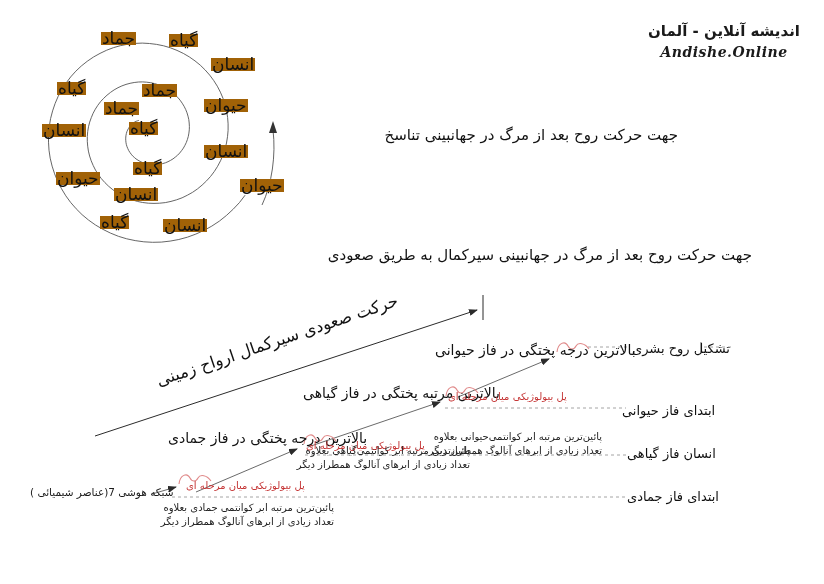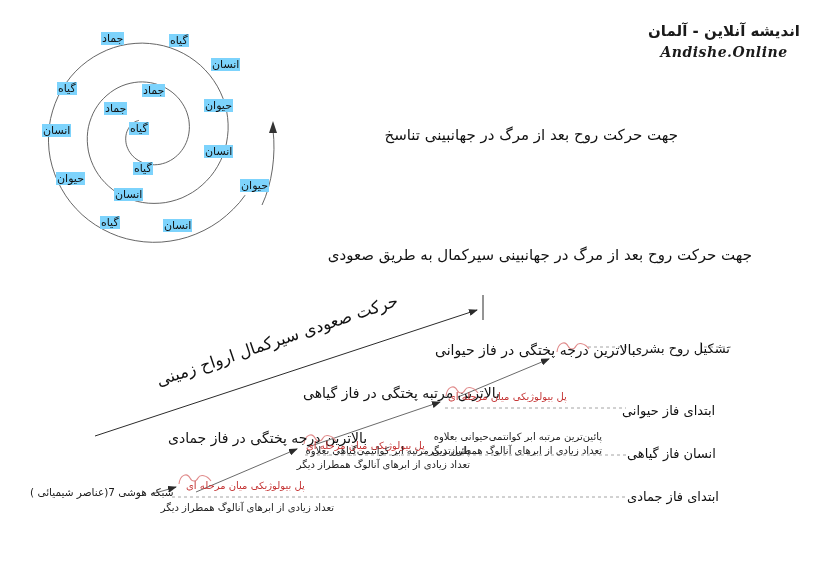--- a/index.html
+++ b/index.html
@@ -6,21 +6,21 @@
   .page{position:relative;width:824px;height:584px;background:#ffffff;overflow:hidden;
         font-family:"DejaVu Sans",sans-serif;color:#1a1a1a;}
   
   .brand{position:absolute;left:646px;top:22px;width:156px;text-align:center;}
   .brand-title{font-size:15px;font-weight:bold;direction:rtl;white-space:nowrap;}
   .brand-sub{font-family:"DejaVu Serif",serif;font-style:italic;font-weight:600;
              font-size:14px;margin-top:4px;letter-spacing:.5px;}
   
   .spiral-wrap{position:absolute;left:18px;top:12px;width:310px;height:245px;}
   .spiral-wrap svg{position:absolute;left:0;top:0;}
-  .sp-label{position:absolute;font-size:11px;line-height:13px;background:#7dd3fc;
+  .sp-label{position:absolute;font-size:17px;line-height:13px;background:#a16207;
             padding:0 1px;direction:rtl;white-space:nowrap;color:#111;}
   
   .caption{position:absolute;font-size:15px;direction:rtl;white-space:nowrap;color:#111;}
   .cap1{right:146px;top:126px;}
   .cap2{right:72px;top:246px;}
   
   .overlay{position:absolute;left:0;top:0;pointer-events:none;}
   .rot-label{position:absolute;left:160px;top:371px;font-size:16.5px;direction:rtl;
              white-space:nowrap;transform:rotate(-18.6deg);transform-origin:0 100%;color:#111;}
   .start-label{position:absolute;left:30px;top:486px;font-size:10.5px;direction:rtl;white-space:nowrap;}
@@ -126,20 +126,21 @@
 
   <span class="phase-label" style="position: absolute; left: 632px; top: 341px;">تشکیل روح بشری</span>
       <span class="phase-label" style="position: absolute; left: 622px; top: 403px;">ابتدای فاز حیوانی</span>
       <span class="phase-label" style="position: absolute; left: 627px; top: 446px;">انسان فاز گیاهی</span>
       <span class="phase-label" style="position: absolute; left: 627px; top: 489px;">ابتدای فاز جمادی</span>
     </div>
 
   <div>
 
   <div class="qblock" style="position: absolute; left: 162px; top: 501px;">
+        <div>پائین‌ترین مرتبه ابر کوانتمی جمادی بعلاوه</div>
         <div>تعداد زیادی از ابرهای آنالوگ همطراز دیگر</div>
       </div>
       <div class="qblock" style="position: absolute; left: 298px; top: 444px;">
         <div>پائین‌ترین مرتبه ابر کوانتمی‌گیاهی بعلاوه</div>
         <div>تعداد زیادی از ابرهای آنالوگ همطراز دیگر</div>
       </div>
       <div class="qblock" style="position: absolute; left: 430px; top: 430px; text-align: right;">
         <div>پائین‌ترین مرتبه ابر کوانتمی‌حیوانی بعلاوه</div>
         <div>تعداد زیادی از ابرهای آنالوگ همطراز دیگر</div>
       </div>

